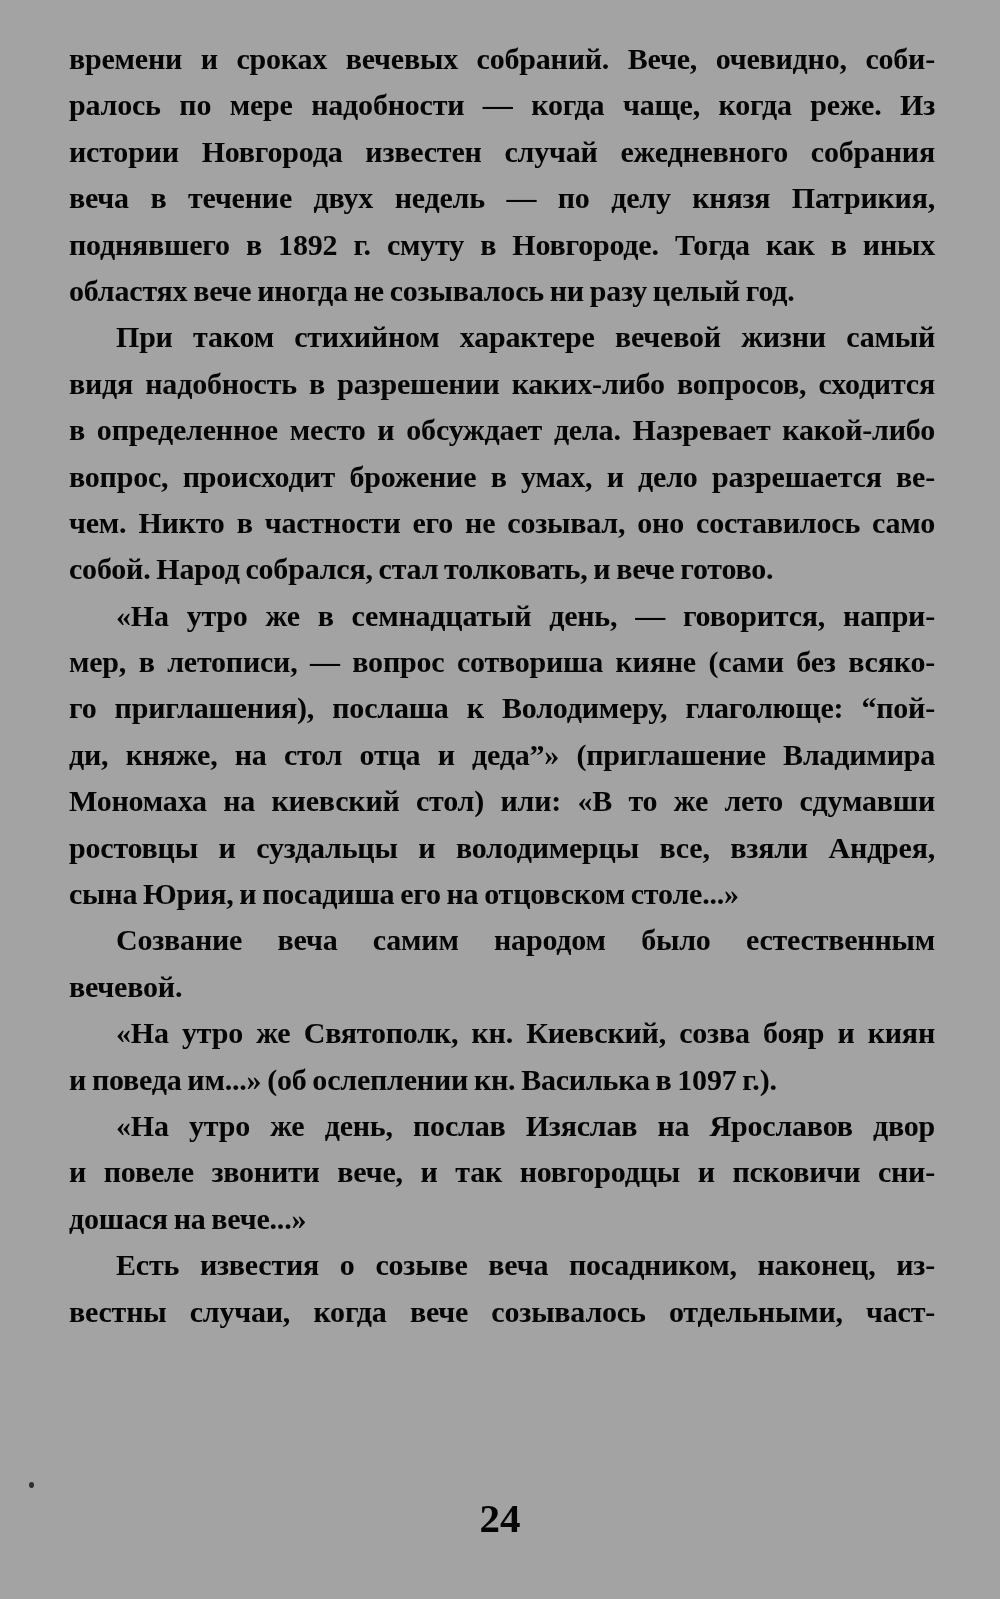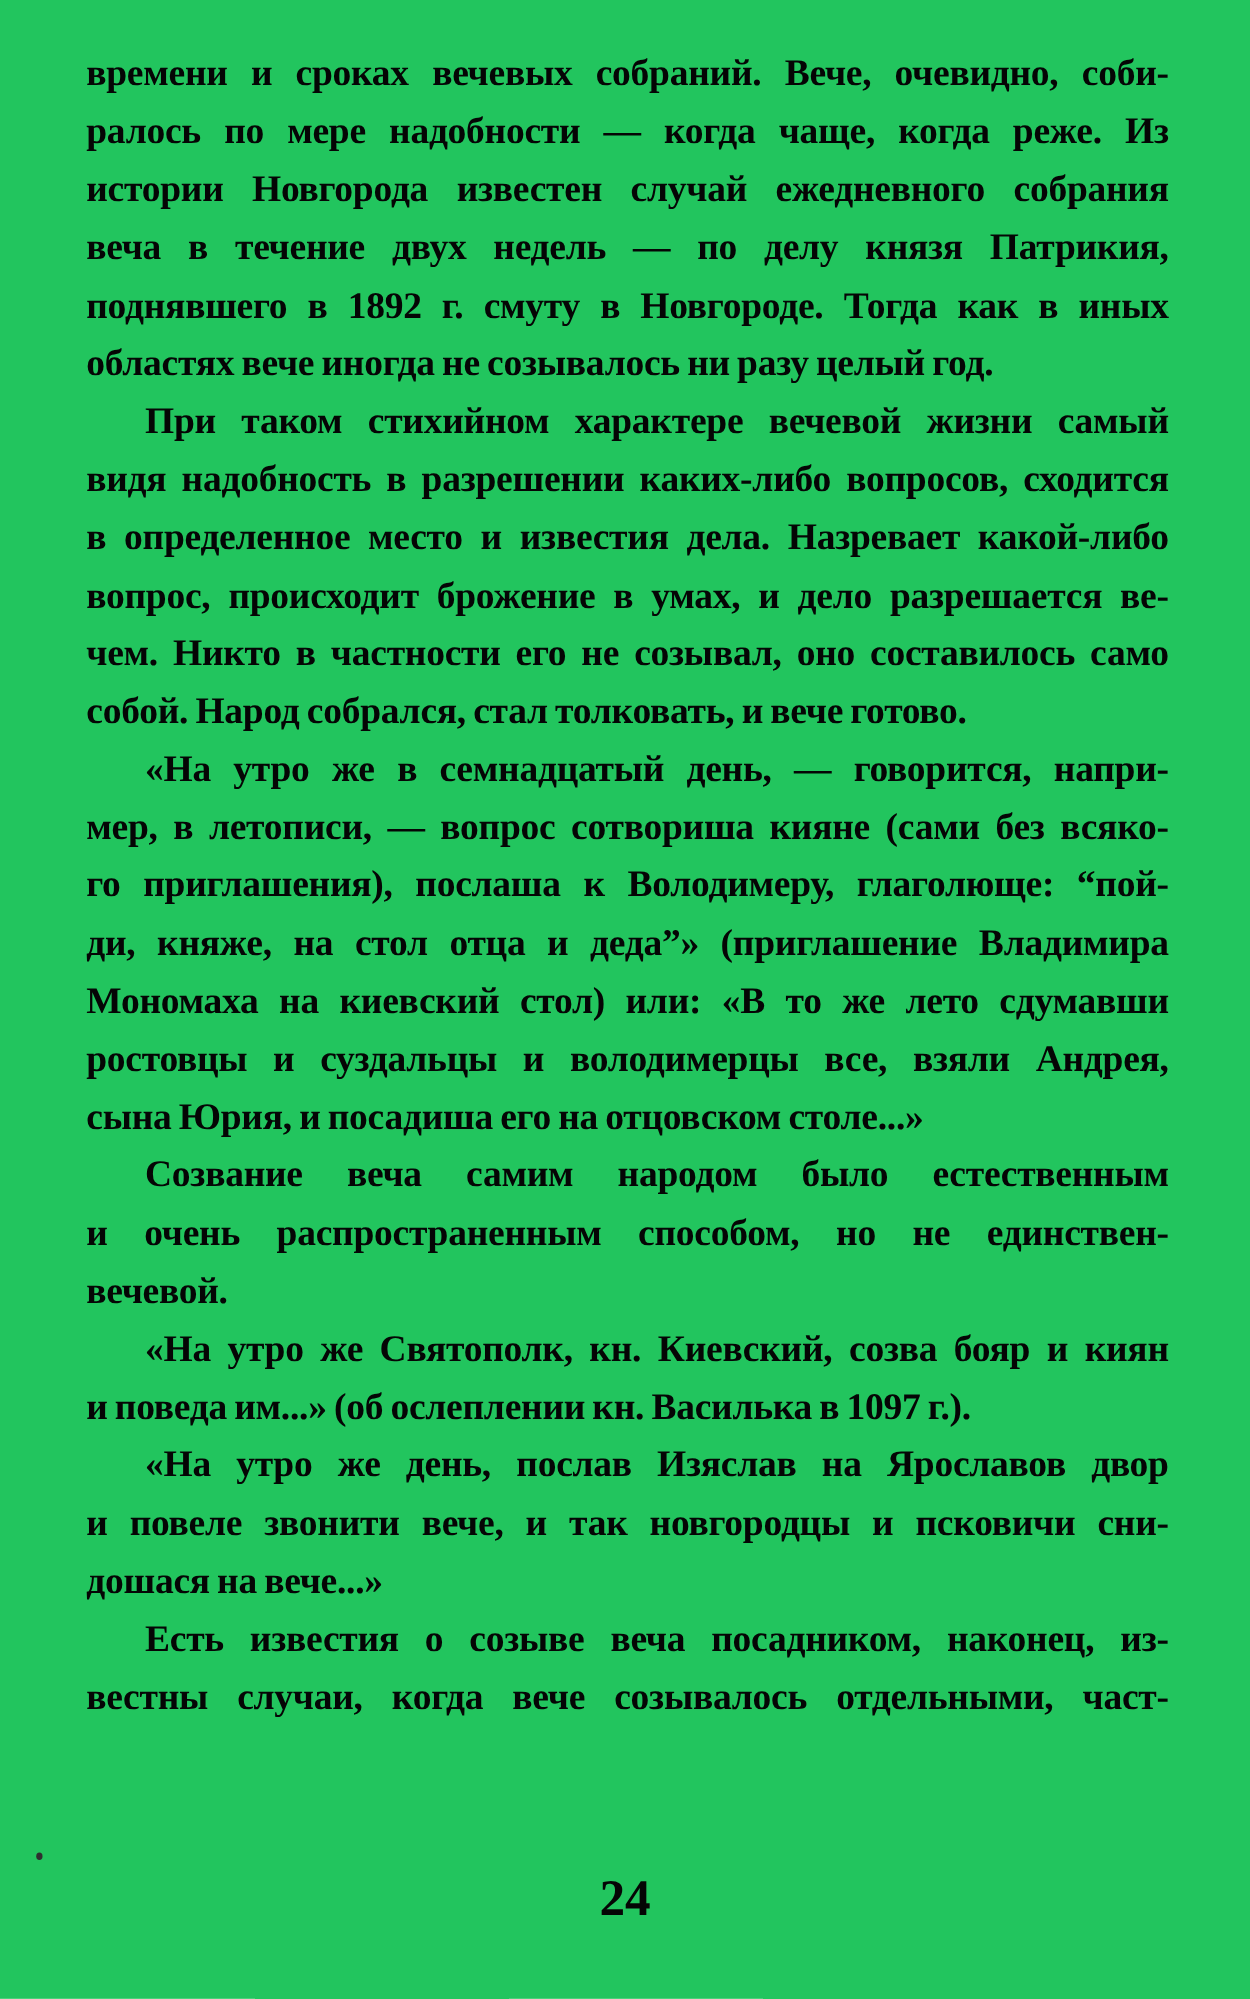--- a/index.html
+++ b/index.html
@@ -10,21 +10,21 @@
     width: 1000px;
     height: 1599px;
     background: #ffffff;
     position: relative;
     overflow: hidden;
     font-family: "Liberation Serif", "DejaVu Serif", serif;
   }
   .page {
     position: absolute;
     inset: 0;
-    background: #22c55e;
+    background: #a3a3a3;
   }
   .text-block {
     position: absolute;
     left: 69px;
     top: 36px;
     width: 866px;
   }
   .ln {
     margin: 0;
     padding: 0;
@@ -71,33 +71,32 @@
 <div class="page">
   <div class="text-block">
     <p class="ln j">времени и сроках вечевых собраний. Вече, очевидно, соби-</p>
     <p class="ln j">ралось по мере надобности — когда чаще, когда реже. Из</p>
     <p class="ln j">истории Новгорода известен случай ежедневного собрания</p>
     <p class="ln j">веча в течение двух недель — по делу князя Патрикия,</p>
     <p class="ln j">поднявшего в 1892 г. смуту в Новгороде. Тогда как в иных</p>
     <p class="ln">областях вече иногда не созывалось ни разу целый год.</p>
     <p class="ln j ind">При таком стихийном характере вечевой жизни самый</p>
     <p class="ln j">видя надобность в разрешении каких-либо вопросов, сходится</p>
-    <p class="ln j">в определенное место и известия дела. Назревает какой-либо</p>
+    <p class="ln j">в определенное место и обсуждает дела. Назревает какой-либо</p>
     <p class="ln j">вопрос, происходит брожение в умах, и дело разрешается ве-</p>
     <p class="ln j">чем. Никто в частности его не созывал, оно составилось само</p>
     <p class="ln">собой. Народ собрался, стал толковать, и вече готово.</p>
     <p class="ln j ind">«На утро же в семнадцатый день, — говорится, напри-</p>
     <p class="ln j">мер, в летописи, — вопрос сотвориша кияне (сами без всяко-</p>
     <p class="ln j">го приглашения), послаша к Володимеру, глаголюще: “пой-</p>
     <p class="ln j">ди, княже, на стол отца и деда”» (приглашение Владимира</p>
     <p class="ln j">Мономаха на киевский стол) или: «В то же лето сдумавши</p>
     <p class="ln j">ростовцы и суздальцы и володимерцы все, взяли Андрея,</p>
     <p class="ln">сына Юрия, и посадиша его на отцовском столе...»</p>
     <p class="ln j ind">Созвание веча самим народом было естественным</p>
-    <p class="ln j">и очень распространенным способом, но не единствен-</p>
     <p class="ln">вечевой.</p>
     <p class="ln j ind">«На утро же Святополк, кн. Киевский, созва бояр и киян</p>
     <p class="ln">и поведа им...» (об ослеплении кн. Василька в 1097 г.).</p>
     <p class="ln j ind">«На утро же день, послав Изяслав на Ярославов двор</p>
     <p class="ln j">и повеле звонити вече, и так новгородцы и псковичи сни-</p>
     <p class="ln">дошася на вече...»</p>
     <p class="ln j ind">Есть известия о созыве веча посадником, наконец, из-</p>
     <p class="ln j">вестны случаи, когда вече созывалось отдельными, част-</p>
   </div>
 

